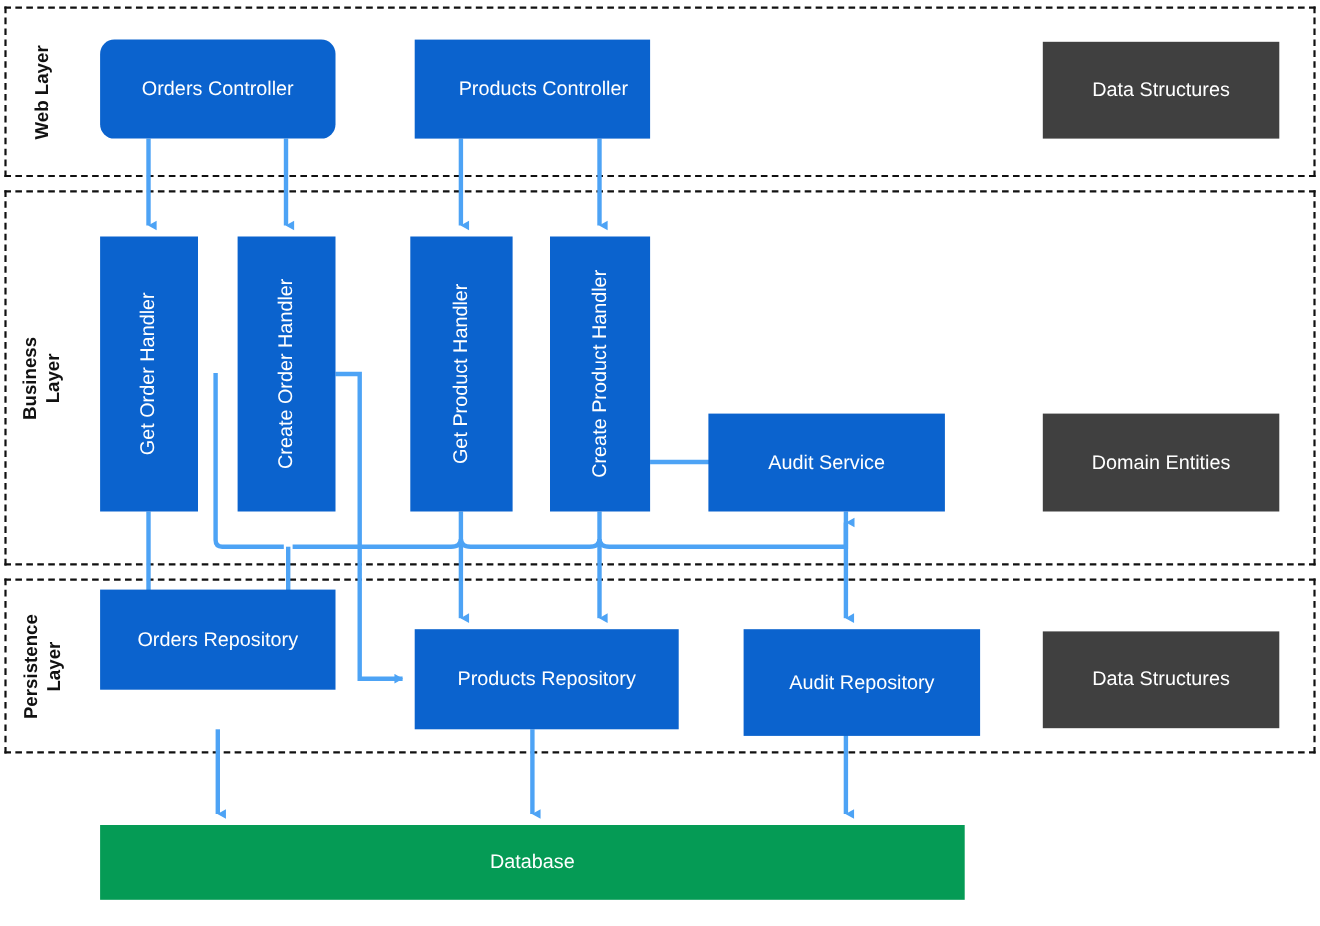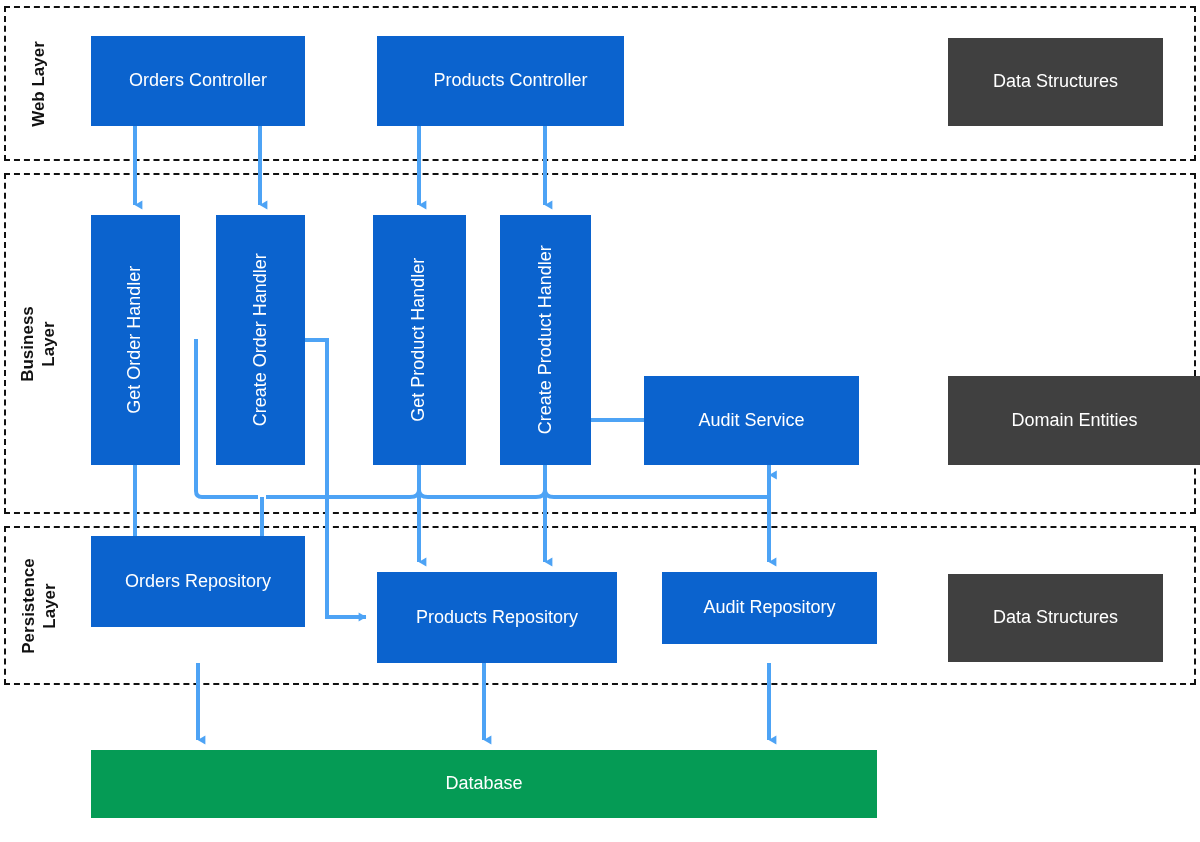--- a/index.html
+++ b/index.html
@@ -123,54 +123,54 @@
 
       <path d="M 769 465 L 769 562" marker-end="url(#arrow-down)"></path>
 
       <path d="M 198 663 L 198 740" marker-end="url(#arrow-down)"></path>
       <path d="M 484 663 L 484 740" marker-end="url(#arrow-down)"></path>
       <path d="M 769 663 L 769 740" marker-end="url(#arrow-down)"></path>
     </g>
   </svg>
 
   <div id="nodes">
-      <div class="node primary" style="left: 91px; top: 36px; width: 214px; height: 90px;">
+      <div class="node primary" style="left: 91px; top: 36px; width: 214px; height: 90px; border-radius: 13px;">
         <span class="node-label">Orders Controller</span>
       </div>
-      <div class="node primary" style="left: 377px; top: 36px; width: 247px; height: 90px; padding-left: 20px;">
+      <div class="node primary" style="left: 377px; top: 36px; width: 214px; height: 90px; padding-left: 20px;">
         <span class="node-label">Products Controller</span>
       </div>
       <div class="node secondary" style="left: 948px; top: 38px; width: 215px; height: 88px;">
         <span class="node-label">Data Structures</span>
       </div>
       <div class="node primary vertical" style="left: 91px; top: 215px; width: 89px; height: 250px;">
         <span class="node-label">Get Order Handler</span>
       </div>
       <div class="node primary vertical" style="left: 216px; top: 215px; width: 89px; height: 250px;">
         <span class="node-label">Create Order Handler</span>
       </div>
       <div class="node primary vertical" style="left: 373px; top: 215px; width: 93px; height: 250px;">
         <span class="node-label">Get Product Handler</span>
       </div>
       <div class="node primary vertical" style="left: 500px; top: 215px; width: 91px; height: 250px;">
         <span class="node-label">Create Product Handler</span>
       </div>
       <div class="node primary" style="left: 644px; top: 376px; width: 215px; height: 89px;">
         <span class="node-label">Audit Service</span>
       </div>
-      <div class="node secondary" style="left: 948px; top: 376px; width: 253px; height: 89px;">
+      <div class="node secondary" style="left: 948px; top: 376px; width: 215px; height: 89px;">
         <span class="node-label">Domain Entities</span>
       </div>
       <div class="node primary" style="left: 91px; top: 536px; width: 214px; height: 91px;">
         <span class="node-label">Orders Repository</span>
       </div>
       <div class="node primary" style="left: 377px; top: 572px; width: 240px; height: 91px;">
         <span class="node-label">Products Repository</span>
       </div>
-      <div class="node primary" style="left: 662px; top: 572px; width: 215px; height: 72px;">
+      <div class="node primary" style="left: 676px; top: 572px; width: 215px; height: 97px;">
         <span class="node-label">Audit Repository</span>
       </div>
       <div class="node secondary" style="left: 948px; top: 574px; width: 215px; height: 88px;">
         <span class="node-label">Data Structures</span>
       </div>
       <div class="node datastore" style="left: 91px; top: 750px; width: 786px; height: 68px;">
         <span class="node-label">Database</span>
       </div>
     </div>
 

